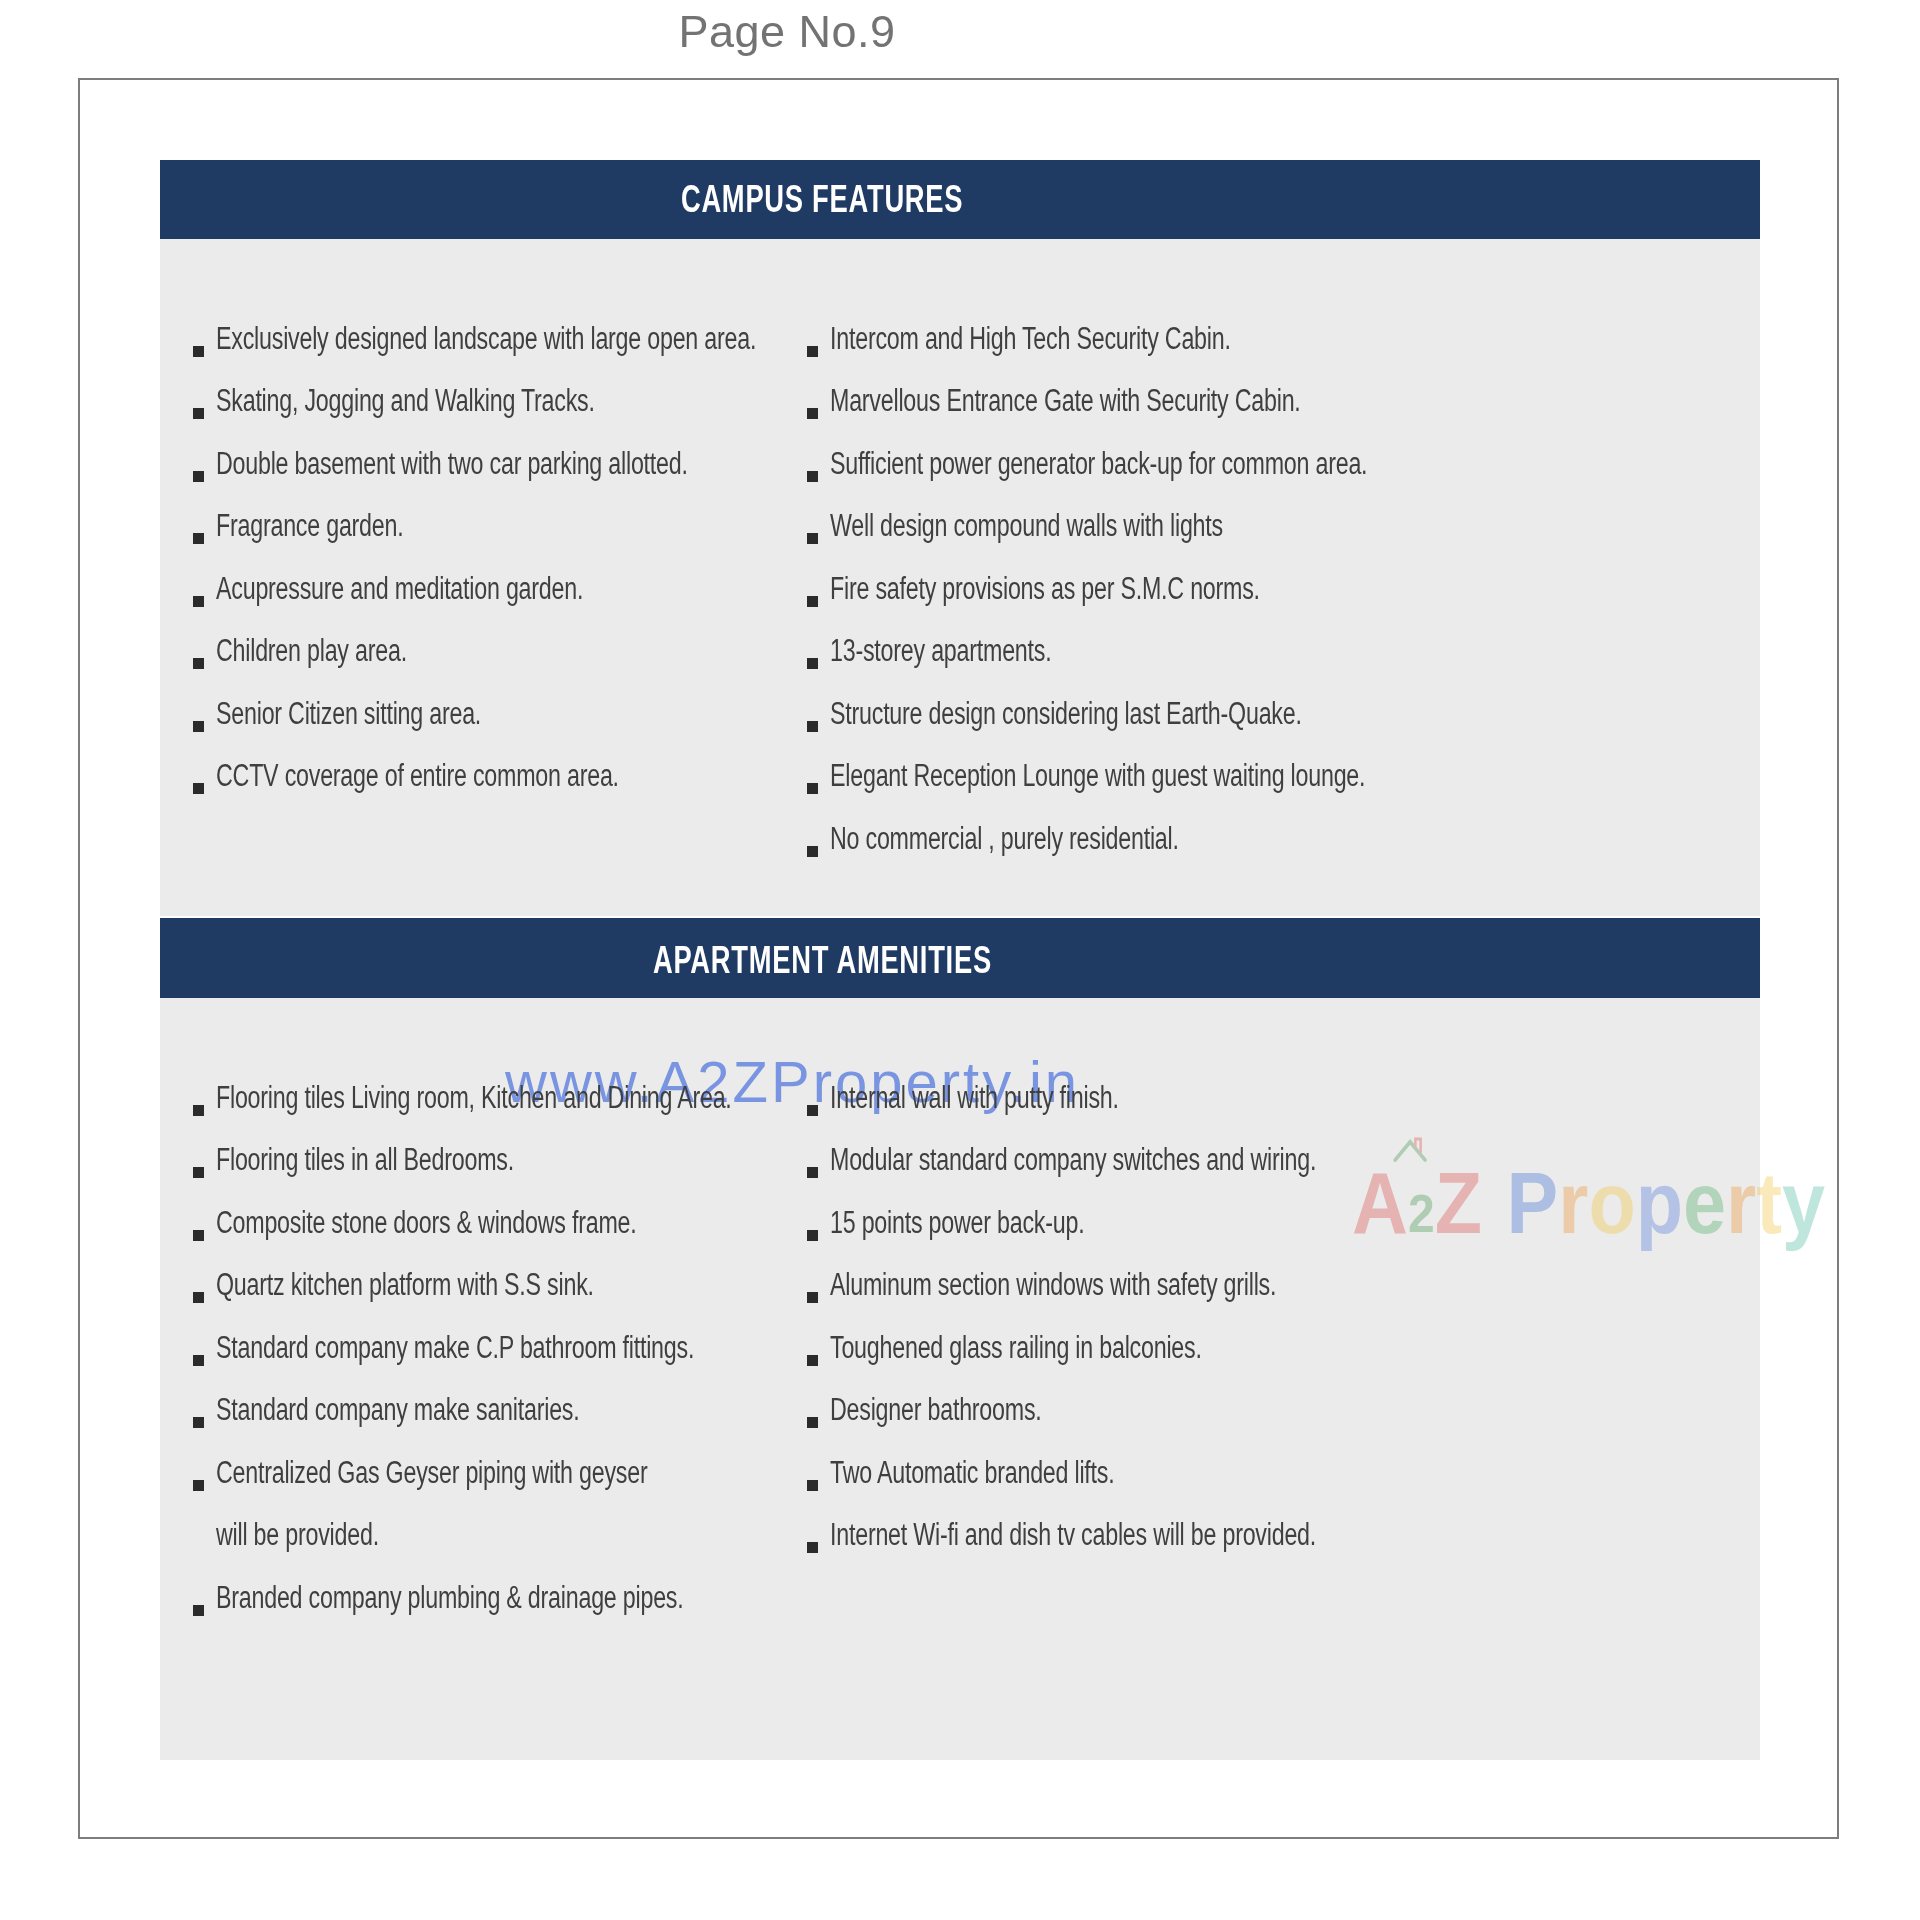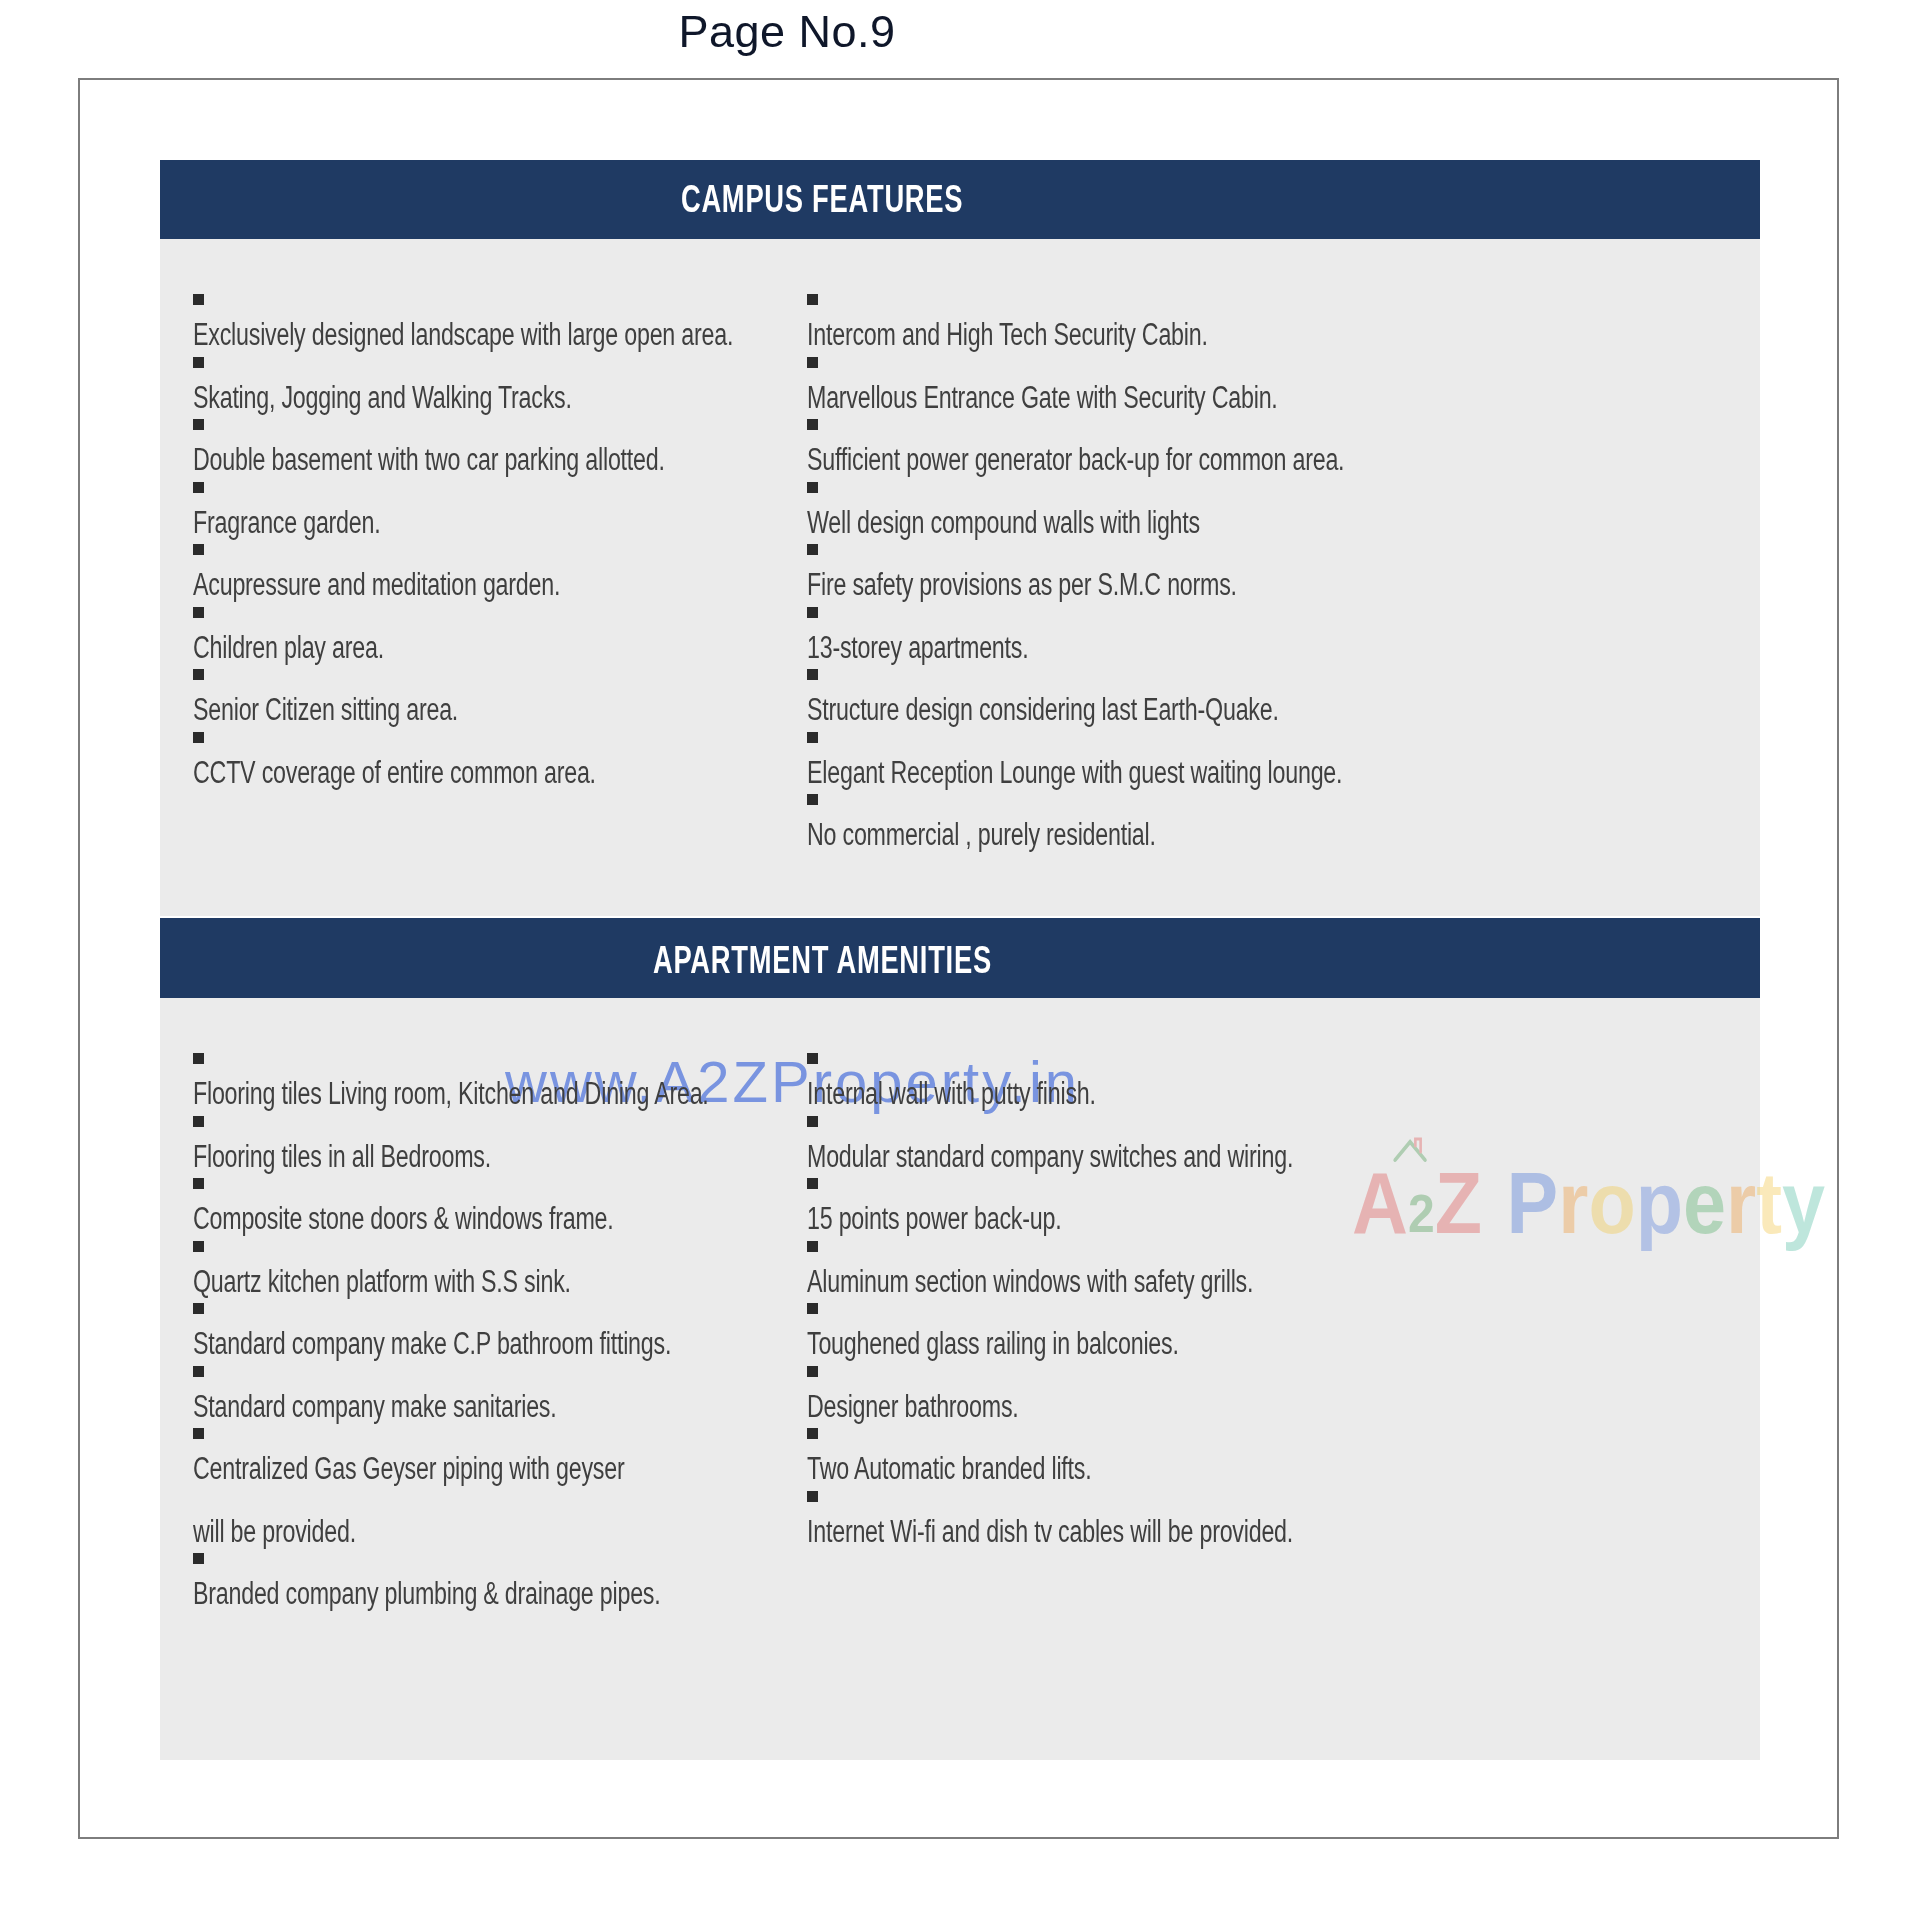--- a/index.html
+++ b/index.html
@@ -1,20 +1,20 @@
 <!DOCTYPE html>
 <html><head>
 <meta charset="utf-8">
 <style>
   html,body{margin:0;padding:0;background:#ffffff;}
   body{width:1920px;height:1920px;position:relative;font-family:"Liberation Sans",sans-serif;overflow:hidden;}
 
   .page-title{
     position:absolute;left:0;top:6px;width:1574px;text-align:center;
-    font-size:45px;color:#0f172a;letter-spacing:0.5px;
+    font-size:45px;color:#737373;letter-spacing:0.5px;
   }
 
   .border-box{
     position:absolute;left:78px;top:78px;width:1761px;height:1761px;
     border:2px solid #7d7d7d;box-sizing:border-box;background:#ffffff;
   }
 
   .section-bar{
     position:absolute;left:160px;width:1600px;height:84px;
     background:#1f3a63;display:flex;align-items:center;justify-content:center;
@@ -35,21 +35,21 @@
 
   .cols{
     position:relative;z-index:2;
     display:flex;padding-top:55px;
   }
   .col{list-style:none;margin:0;padding:0;}
   .col-left{margin-left:33px;width:581px;flex:none;}
   .col-right{margin-left:33px;flex:none;}
 
   .item{
-    height:62.5px;display:flex;align-items:flex-start;gap:12px;flex-direction:column;
+    height:62.5px;display:flex;align-items:flex-end;gap:12px;
   }
   .sq{
     width:11px;height:11px;background:#2b2b2b;flex:none;
   }
   .sq-hidden{visibility:hidden;}
   .itxt{
     font-size:31px;color:#3f3f3f;white-space:nowrap;letter-spacing:-0.3px;
     transform:scaleX(0.75);transform-origin:0 50%;
   }
 

